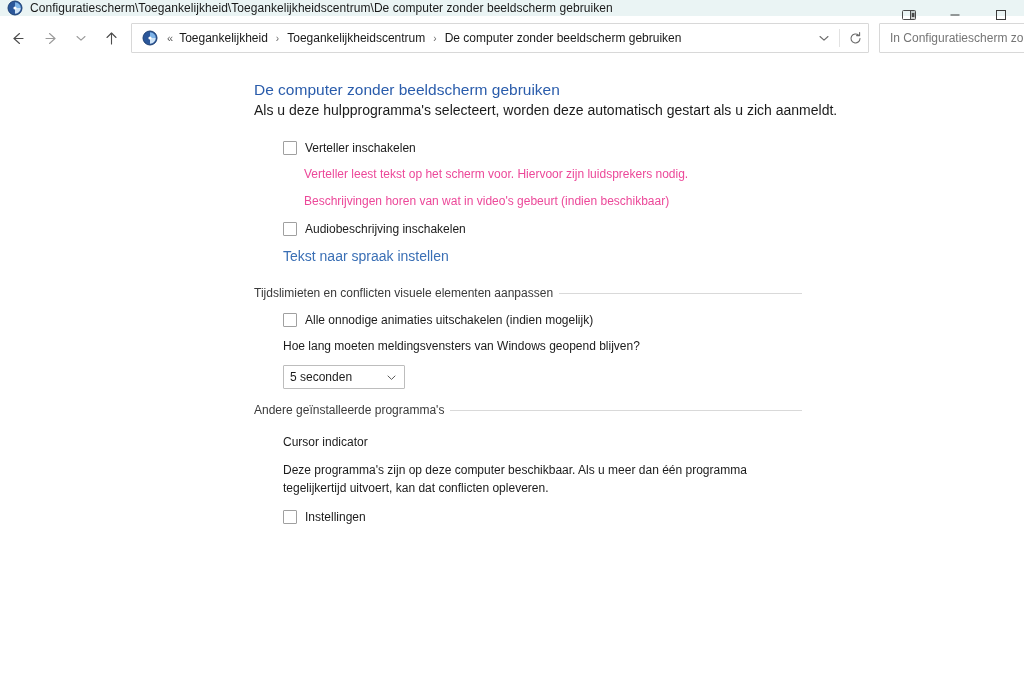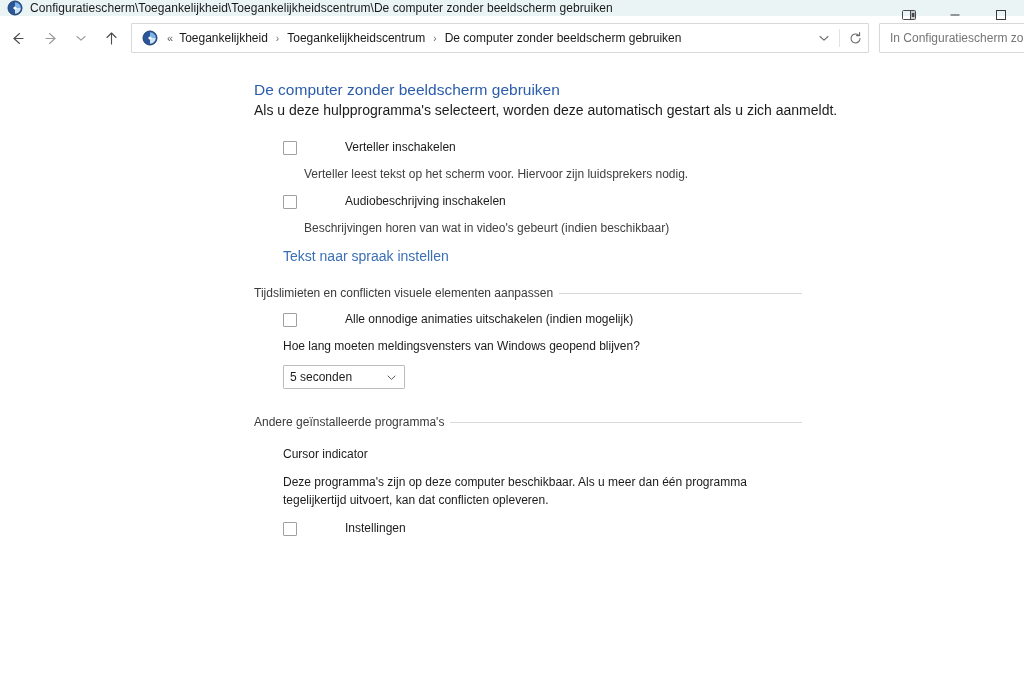--- a/index.html
+++ b/index.html
@@ -171,44 +171,43 @@
     padding-right: 6px;
   }
   .group-rule {
     flex: 1;
     height: 1px;
     background: #d9d9d9;
   }
 
   .row {
     display: flex;
-    align-items: flex-start;
+    align-items: center;
     margin-top: 12px;
-    gap: 40px;
   }
   .row.indent1 { padding-left: 29px; }
   .row.indent2 { padding-left: 50px; }
 
   .cb {
     width: 12px; height: 12px;
     border: 1px solid #a0a0a0;
     background: #ffffff;
     border-radius: 1px;
     flex: none;
     margin-top: 1px;
   }
   .cb-label {
     font-size: 12px;
     color: #1b1b1b;
     margin-left: 8px;
     line-height: 14px;
   }
   .desc {
     font-size: 12px;
-    color: #404040;
+    color: #ec4899;
     line-height: 15px;
   }
   .para {
     font-size: 12px;
     color: #1b1b1b;
     line-height: 18px;
     width: 520px;
   }
 
   .link {
@@ -362,26 +361,26 @@
   <div class="group">
 
     <div class="row indent1">
       <span class="cb"></span>
       <span class="cb-label">Verteller inschakelen</span>
     </div>
     <div class="row indent2">
       <span class="desc">Verteller leest tekst op het scherm voor. Hiervoor zijn luidsprekers nodig.</span>
     </div>
 
+    <div class="row indent2">
+      <span class="desc">Beschrijvingen horen van wat in video's gebeurt (indien beschikbaar)</span>
+    </div>
     <div class="row indent1">
       <span class="cb"></span>
       <span class="cb-label">Audiobeschrijving inschakelen</span>
-    </div>
-    <div class="row indent2">
-      <span class="desc">Beschrijvingen horen van wat in video's gebeurt (indien beschikbaar)</span>
     </div>
 
     <div class="row indent1">
       <span class="link">Tekst naar spraak instellen</span>
     </div>
   </div>
 
   <div class="group">
     <div class="group-head">
       <span class="group-head-label">Tijdslimieten en conflicten visuele elementen aanpassen</span>
@@ -401,21 +400,21 @@
       <span class="select-value">5 seconden</span>
       <span class="select-arrow">
         <svg width="11" height="11" viewBox="0 0 11 11">
           <path d="M2 4 L5.5 7.4 L9 4" fill="none" stroke="#5a5a5a" stroke-width="1" stroke-linecap="round" stroke-linejoin="round"></path>
         </svg>
       </span>
     </div>
   </div>
 
 
-  <div class="group" style="margin-top:26px;">
+  <div class="group" style="margin-top:14px;">
     <div class="group-head">
       <span class="group-head-label">Andere geïnstalleerde programma's</span>
       <span class="group-rule"></span>
     </div>
 
     <div class="row indent1" style="margin-top:18px;">
       <span class="plain-label">Cursor indicator</span>
     </div>
 
     <div class="row indent1">

